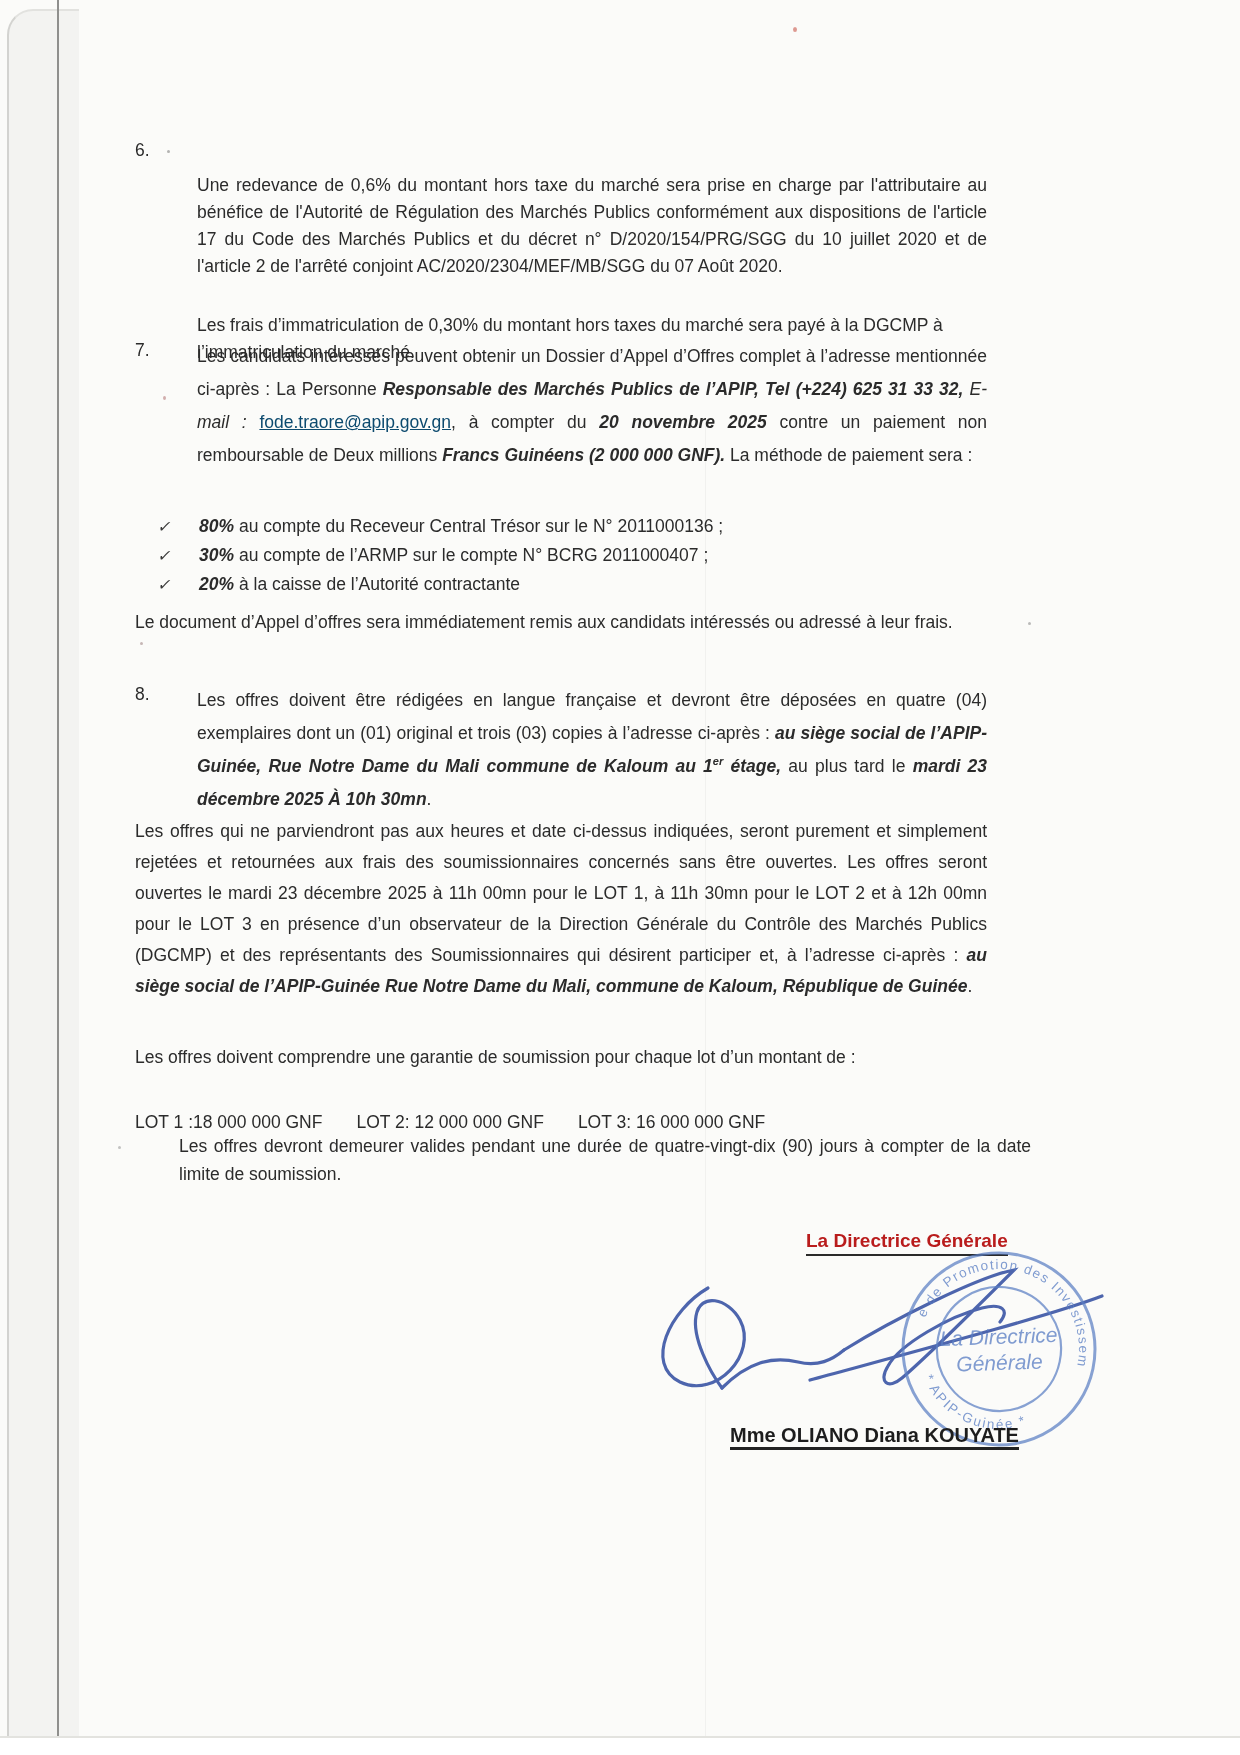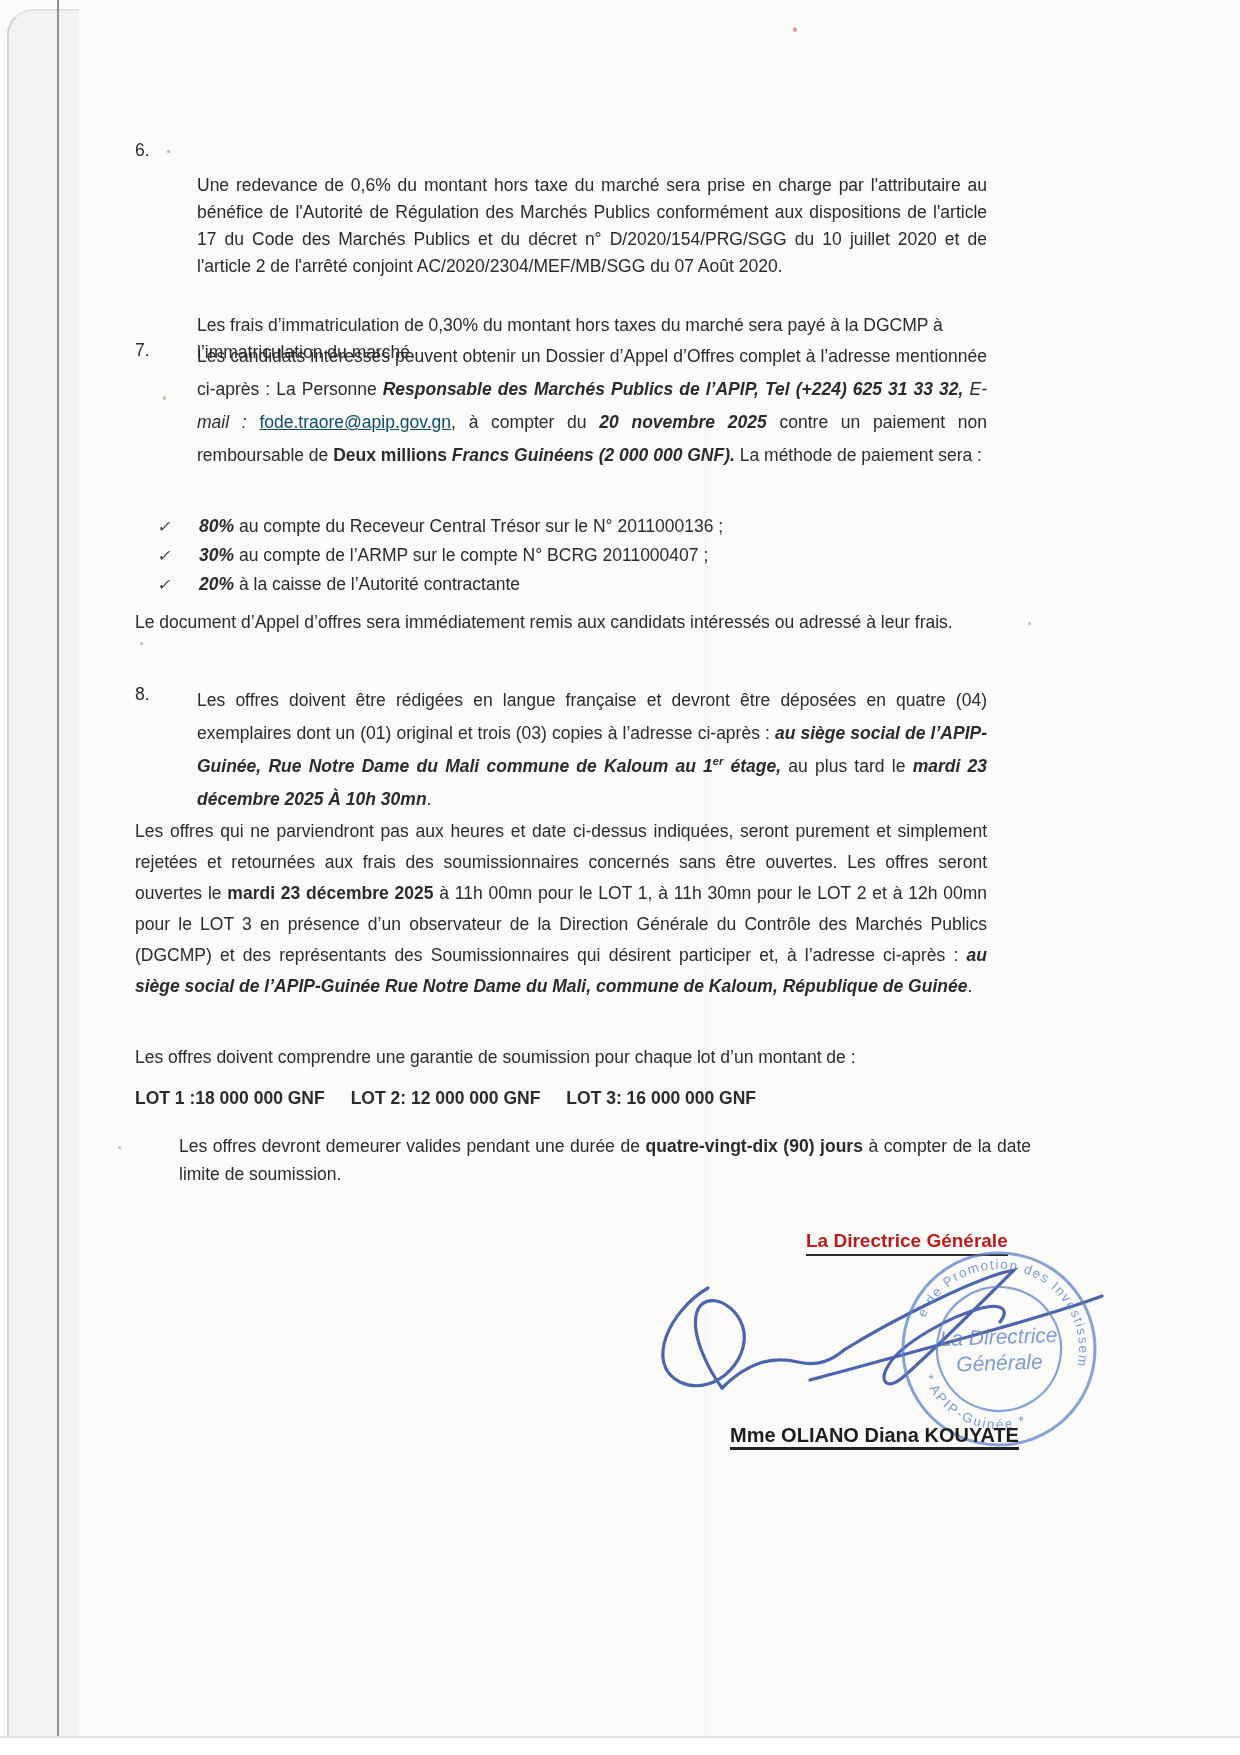--- a/index.html
+++ b/index.html
@@ -40,31 +40,31 @@
   .num{position:absolute;left:0;top:0;}
   .jt{text-align:justify;}
   .item6-body{line-height:27px;margin-top:32px;}
   .item7-body{line-height:33px;}
   .item8-body{line-height:33px;}
   .para-doc{line-height:30px;}
   .para-ouverture{line-height:31px;}
   .para-garantie{line-height:28px;}
   .para-validite{line-height:28px;margin-left:44px;}
 
-  .b{font-weight:bold;}
+  .b{font-weight:normal;}
   .i{font-style:italic;}
   .bi{font-weight:bold;font-style:italic;}
   .email-link{color:#0c4a6e;text-decoration:underline;}
   sup{font-size:11px;vertical-align:super;line-height:0;}
 
   .checklist{position:absolute;left:157px;width:820px;font-size:17.5px;}
   .check-row{position:relative;padding-left:42px;line-height:29px;}
   .check-mark{position:absolute;left:0;top:0;font-size:16px;color:#3a3a3a;font-style:italic;}
 
-  .lots-row{position:absolute;left:135px;display:flex;gap:26px;font-size:17.5px;font-weight:bold;}
+  .lots-row{position:absolute;left:135px;display:flex;gap:34px;font-size:17.5px;font-weight:normal;margin-top:24px;}
 
   .sig-title{
     position:absolute;left:806px;top:1230px;
     font-size:19px;font-weight:bold;color:#b91c1c;
     border-bottom:2.5px solid #2a2a2a;padding-bottom:2px;
   }
   .sig-name{
     position:absolute;left:730px;top:1424px;
     font-size:20px;font-weight:bold;color:#1d1d1d;
     border-bottom:3px solid #222;padding-bottom:0;

